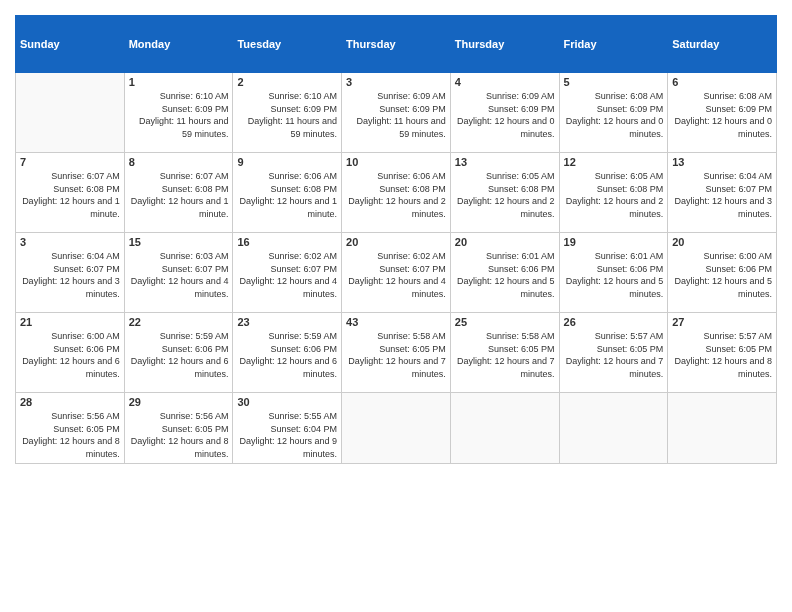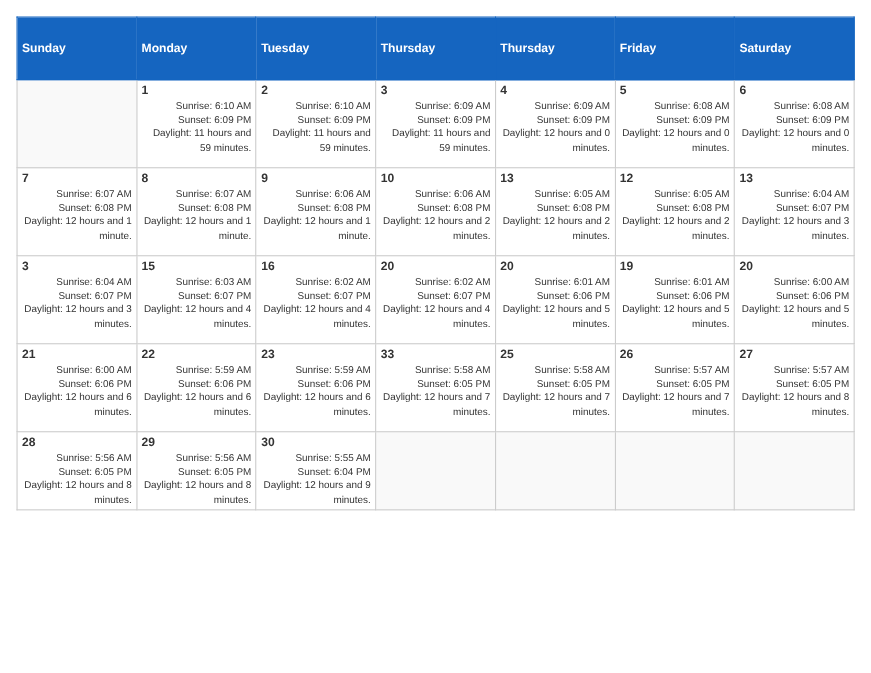--- a/index.html
+++ b/index.html
@@ -260,21 +260,21 @@
 and 6 minutes.</div>
           </td>
           <td>
             <div class="day-number">23</div>
             <div class="day-info">Sunrise: 5:59 AM
 Sunset: 6:06 PM
 Daylight: 12 hours
 and 6 minutes.</div>
           </td>
           <td>
-            <div class="day-number">33</div>
+            <div class="day-number">43</div>
             <div class="day-info">Sunrise: 5:58 AM
 Sunset: 6:05 PM
 Daylight: 12 hours
 and 7 minutes.</div>
           </td>
           <td>
             <div class="day-number">25</div>
             <div class="day-info">Sunrise: 5:58 AM
 Sunset: 6:05 PM
 Daylight: 12 hours

